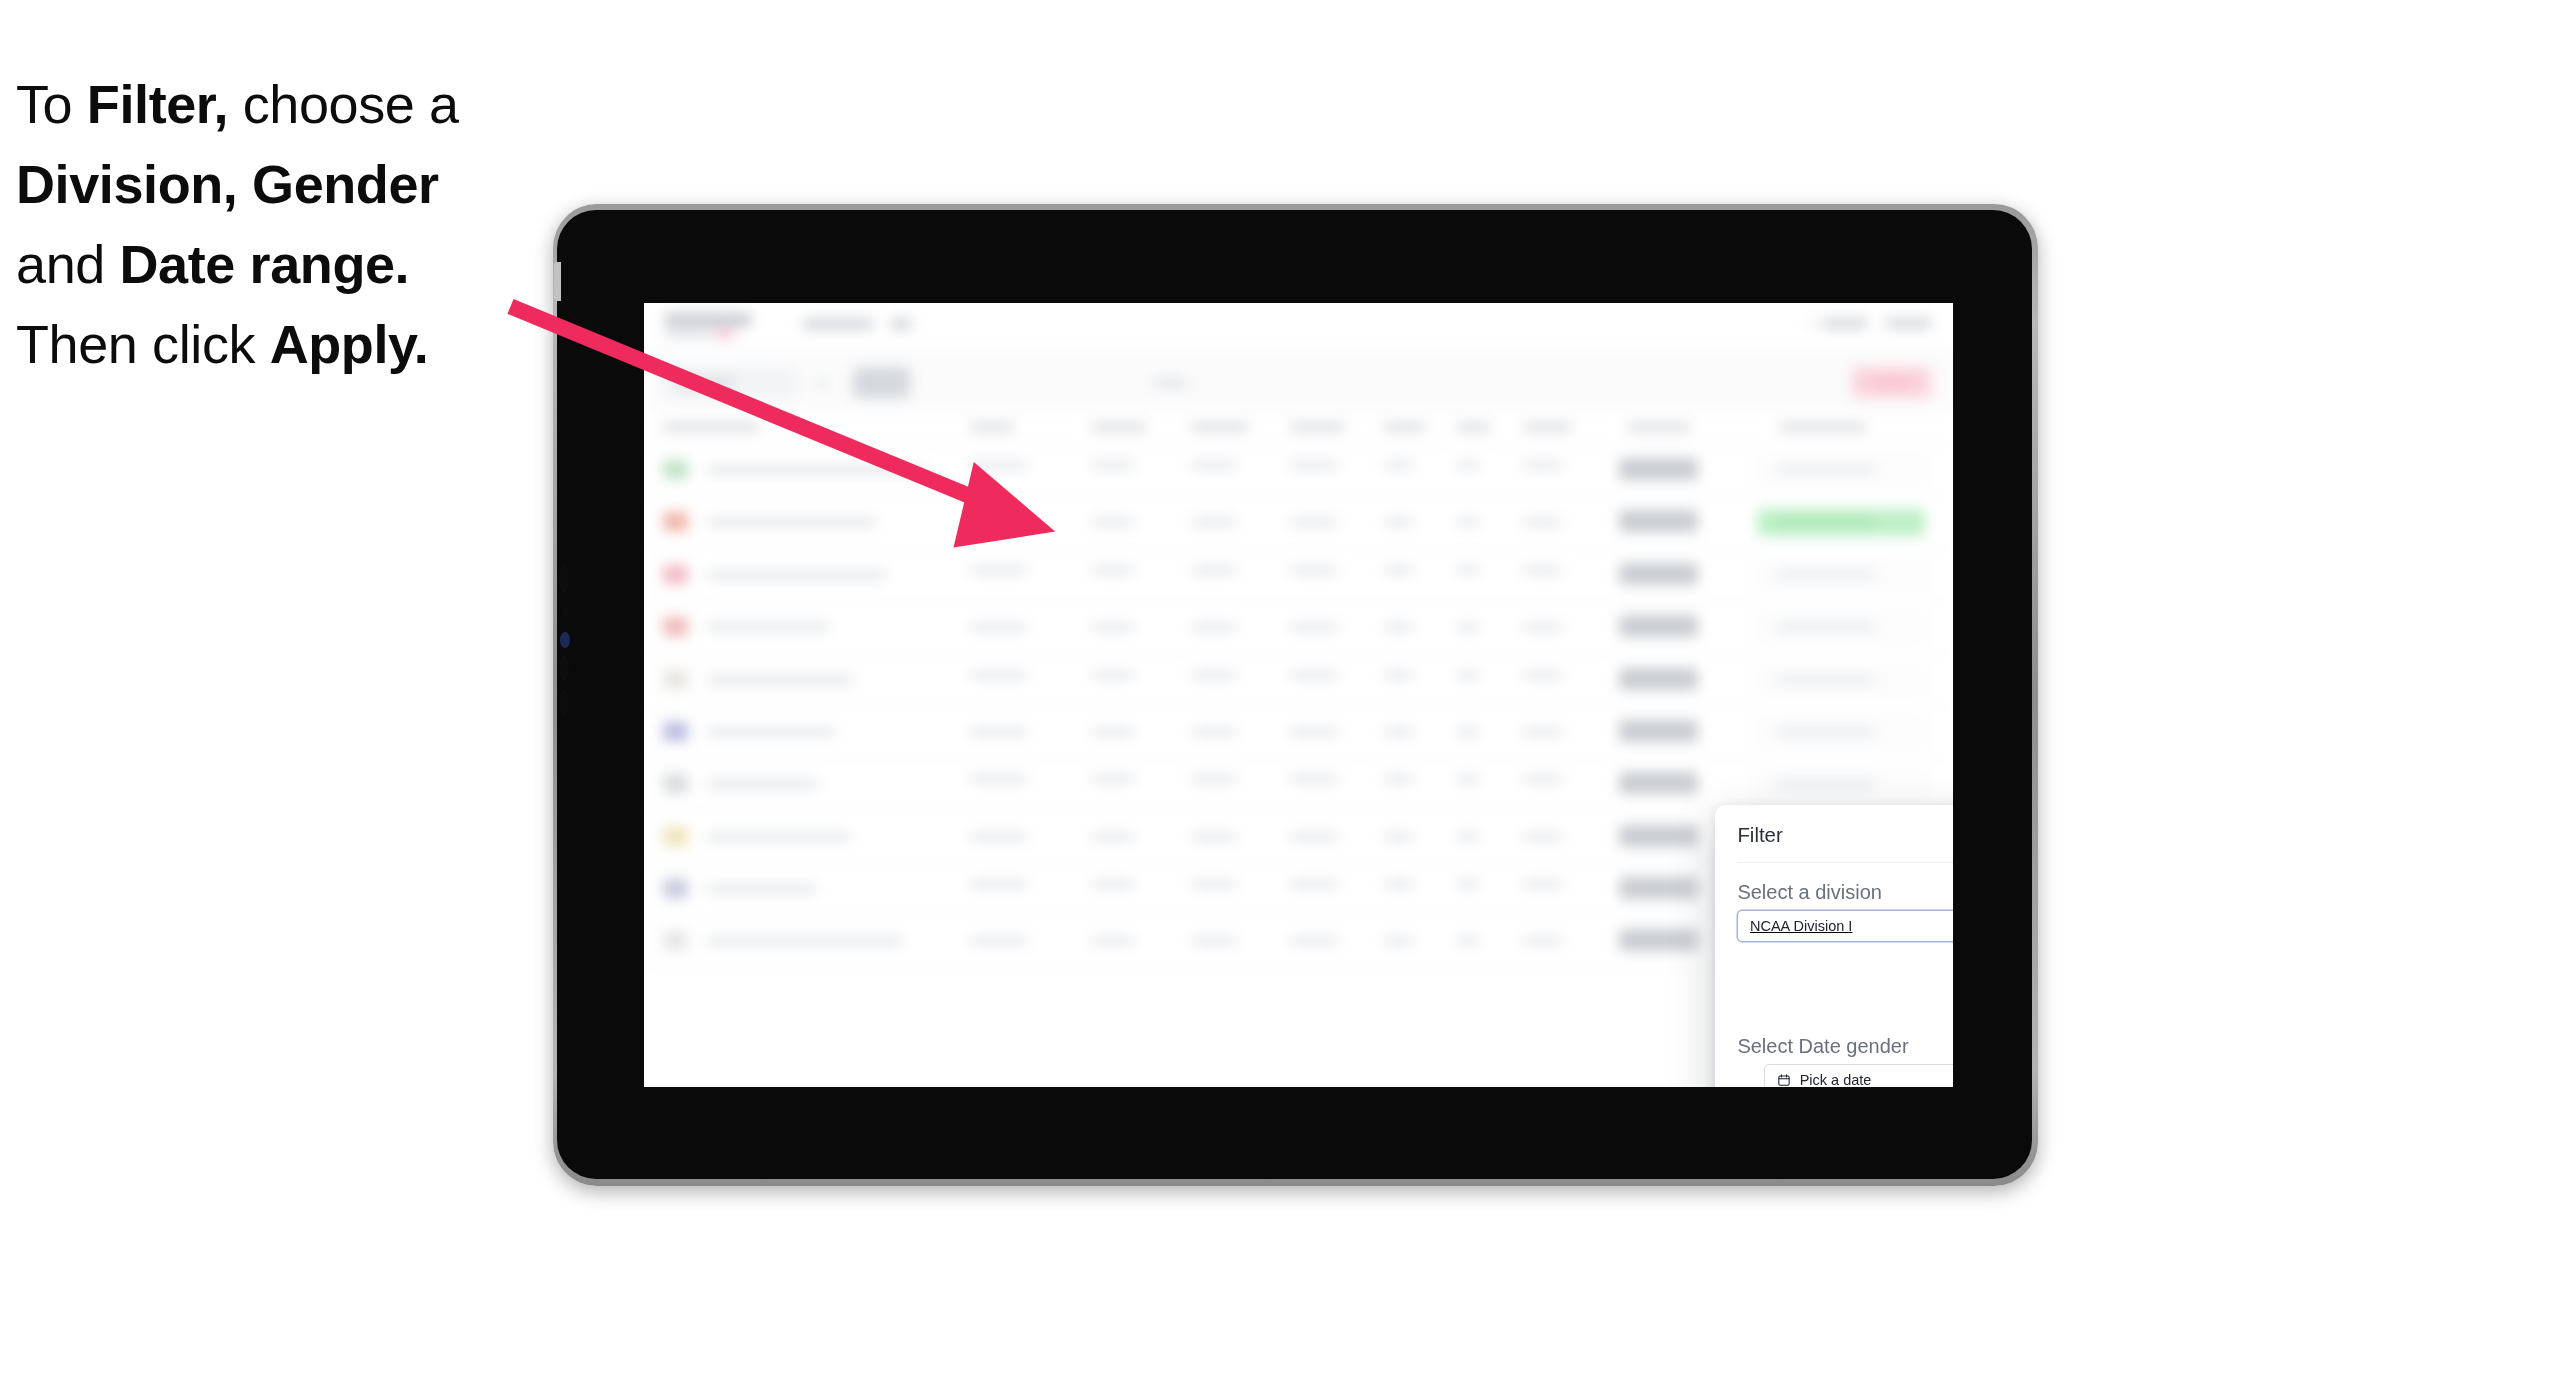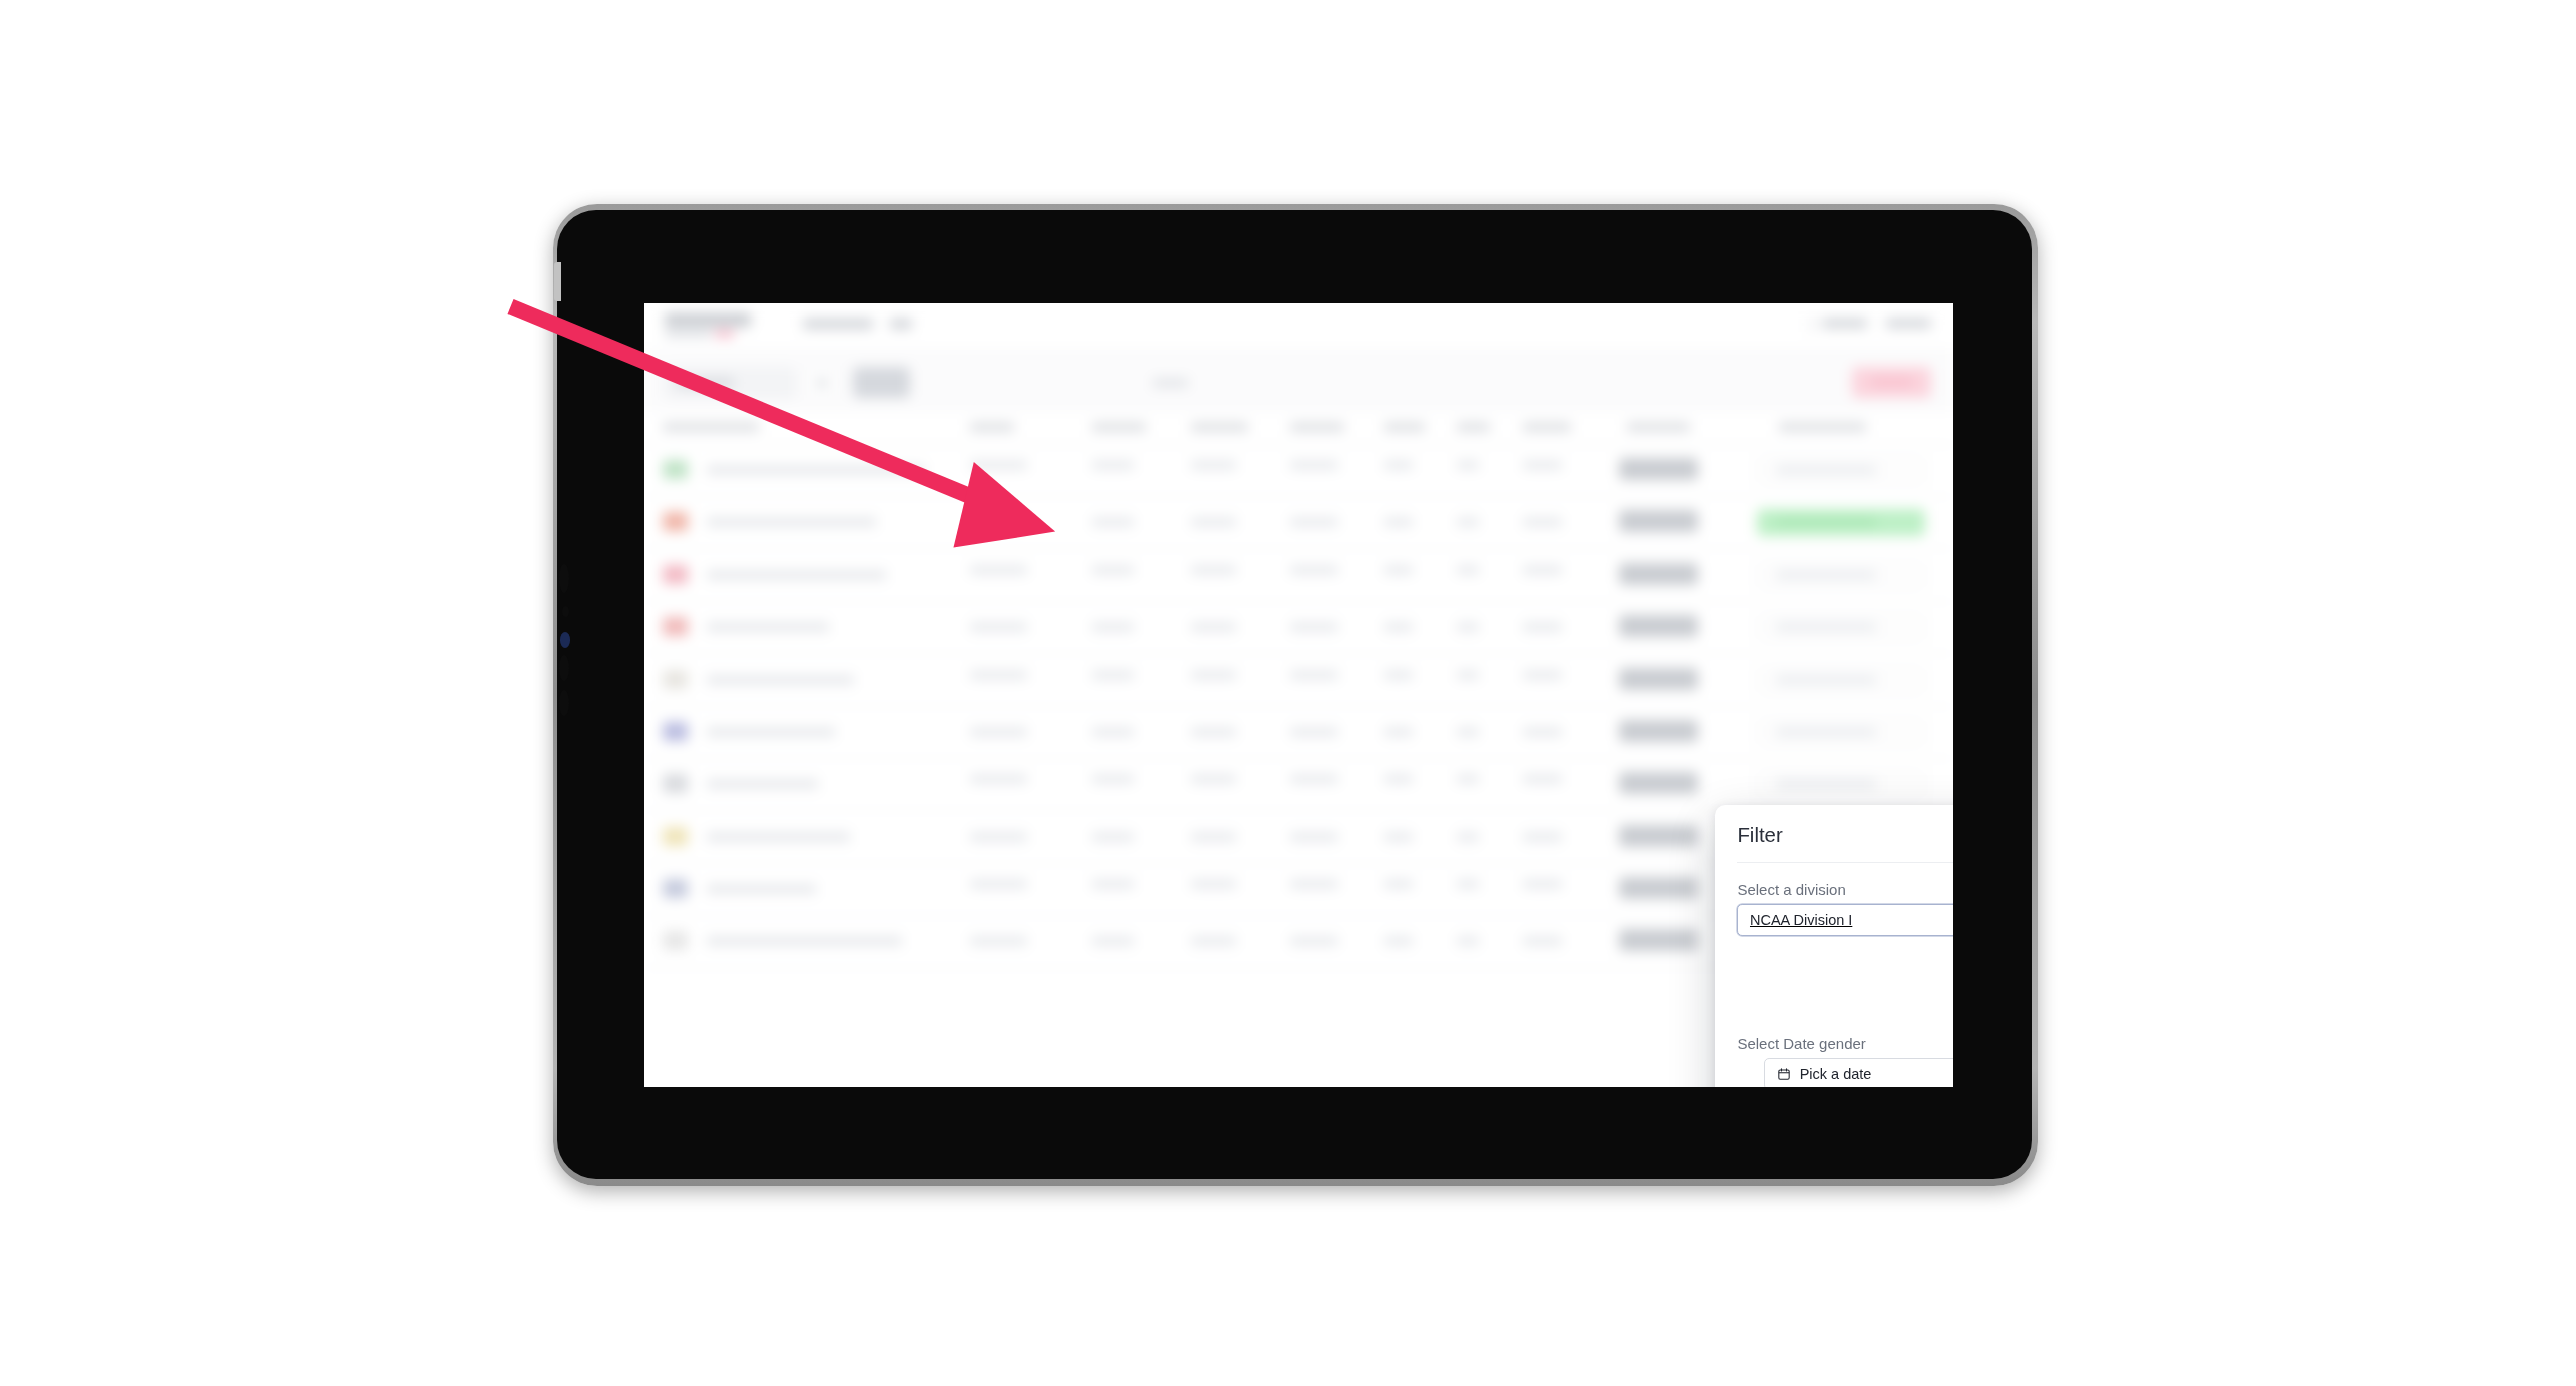--- a/index.html
+++ b/index.html
@@ -205,21 +205,21 @@
     color: #2a2f3a;
     font-weight: 400;
   }
   #modal-divider {
     position: absolute;
     left: 22px; right: 22px; top: 57px;
     height: 0.7px; background: #eceef1;
   }
   .field-group { position: absolute; left: 22px; width: 403px; }
   .field-label {
-    font-size: 15px;
+    font-size: 20px;
     color: #6a707c;
     margin-bottom: 6.5px;
     display: block;
   }
   .field-box {
     position: relative;
     height: 32px;
     border: 0.7px solid #d8dbe1;
     border-radius: 5.1px;
     background: #ffffff;
@@ -248,20 +248,26 @@
 
   #grp-division { top: 76px; }
   #grp-gender   { top: 153px; }
   #grp-date     { top: 230px; }
 </style>
 </head>
 <body>
 
 <div id="stage">
 
+  <div id="caption">
+    <div><span>To </span><span class="b">Filter,</span><span> choose a</span></div>
+    <div><span class="b">Division, Gender</span></div>
+    <div><span>and </span><span class="b">Date range.</span></div>
+    <div><span>Then click </span><span class="b">Apply.</span></div>
+  </div>
 
   <div id="tablet">
     <div id="tablet-edge"></div>
     <div id="tablet-body">
       <div class="side-btn" id="btn-power"></div>
       <div class="side-btn" id="btn-vol-a"></div>
       <div class="side-btn" id="btn-vol-b"></div>
       <div class="side-btn" id="btn-vol-c"></div>
       <div class="side-btn" id="btn-vol-d"></div>
       <div class="side-btn" id="btn-vol-e"></div>

